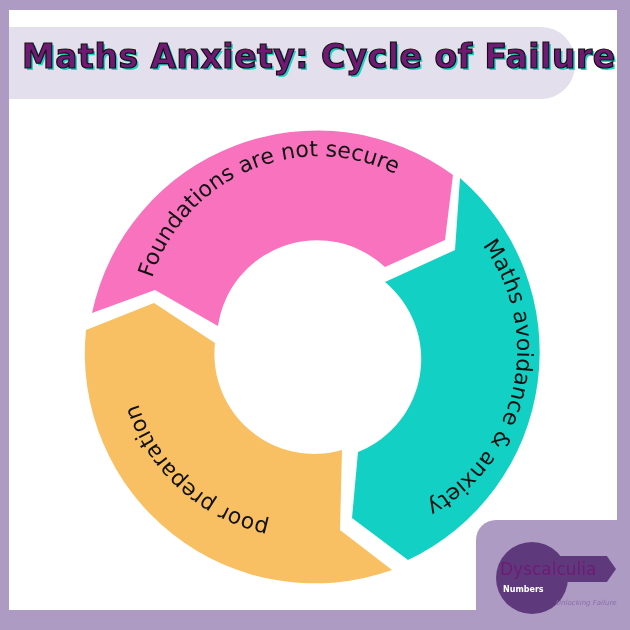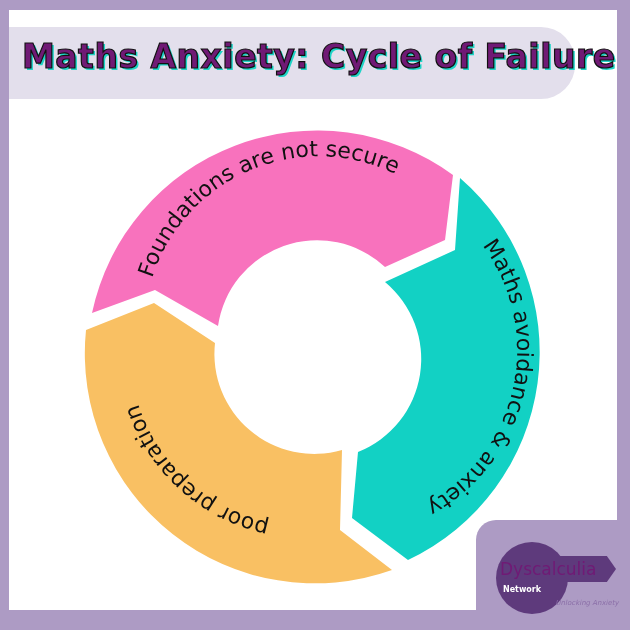--- a/index.html
+++ b/index.html
@@ -44,14 +44,14 @@
   </text>
   <text class="ring-text">
     <textPath href="#arcLeft" startOffset="8%"><tspan>poor preparation</tspan></textPath>
   </text>
 </svg>
 
 <div class="logo-box"></div>
 <div class="logo-circle"></div>
 <div class="logo-blade"></div>
 <div class="logo-main">Dyscalculia</div>
-<div class="logo-sub">Network</div>
-<div class="logo-tag">Unlocking Anxiety</div>
+<div class="logo-sub">Numbers</div>
+<div class="logo-tag">Unlocking Failure</div>
 
 </body></html>

